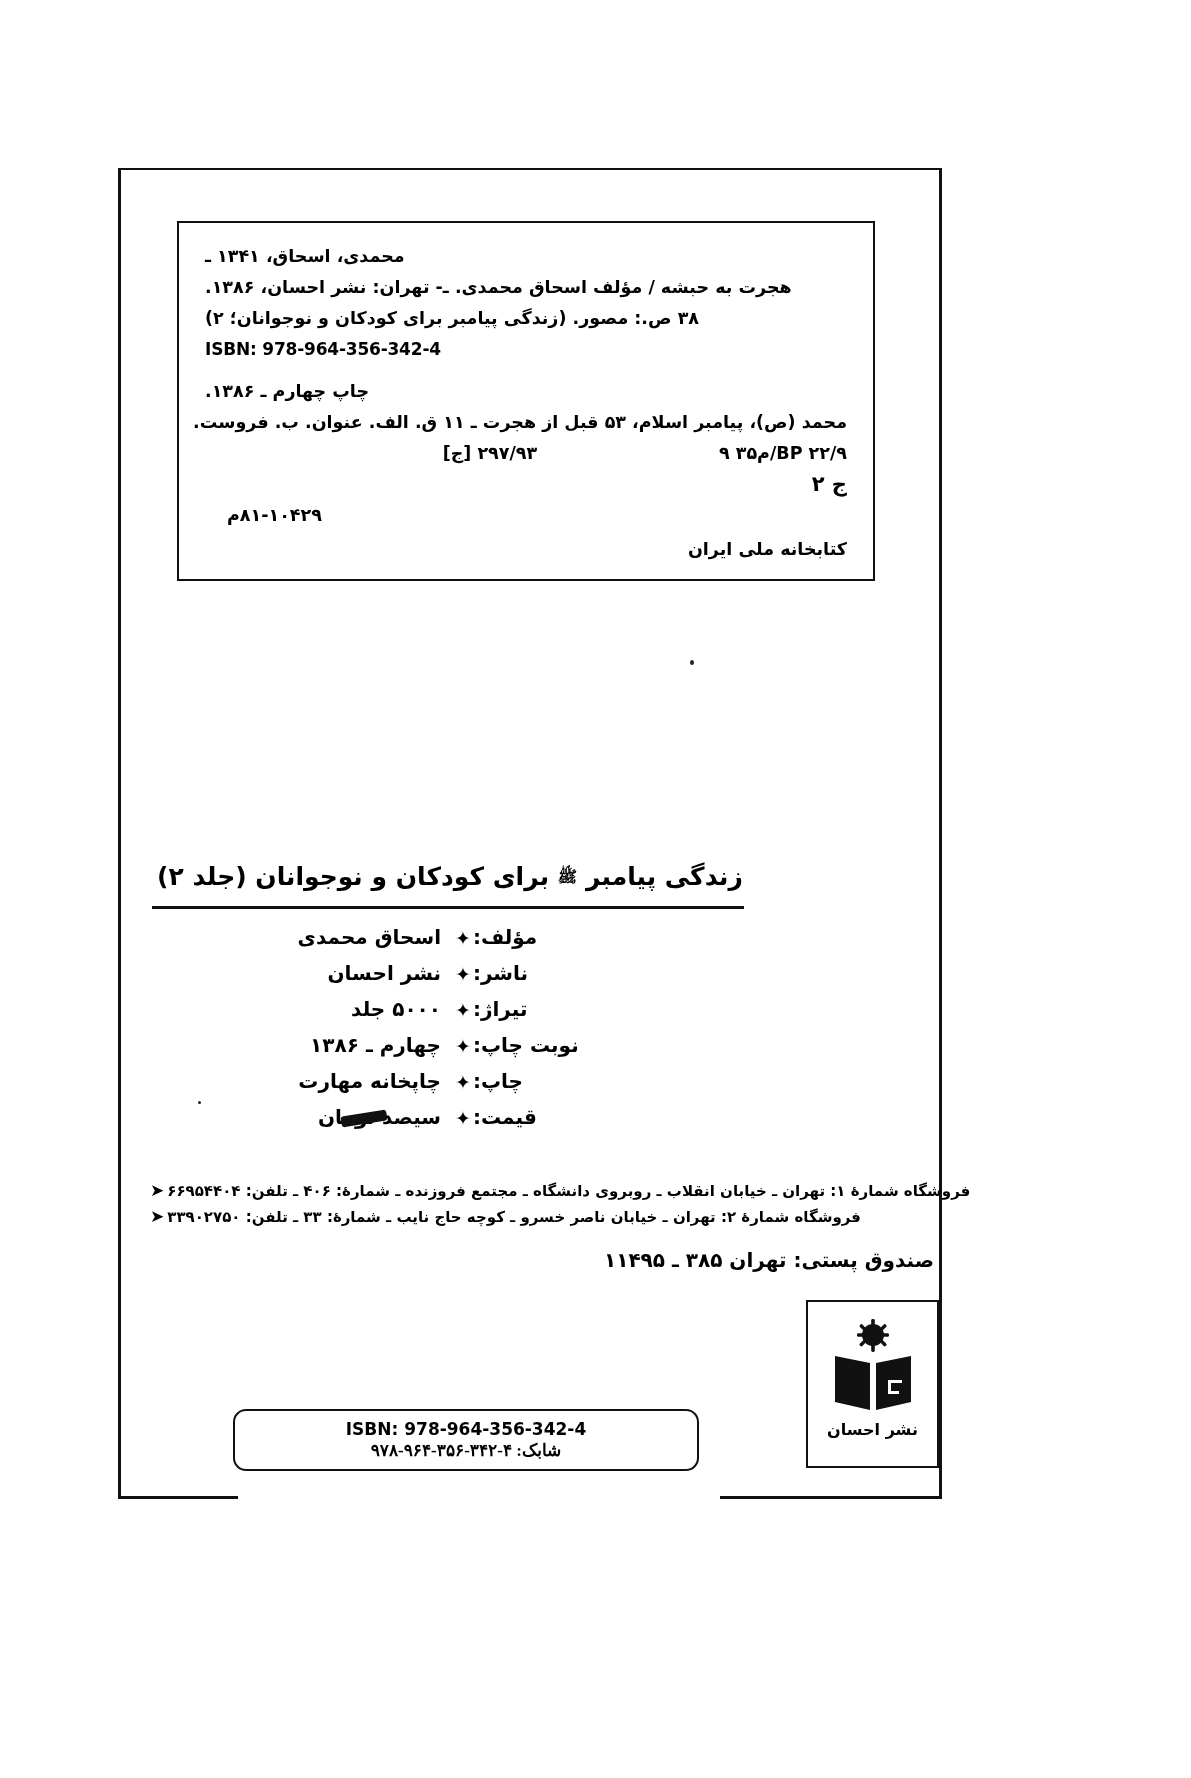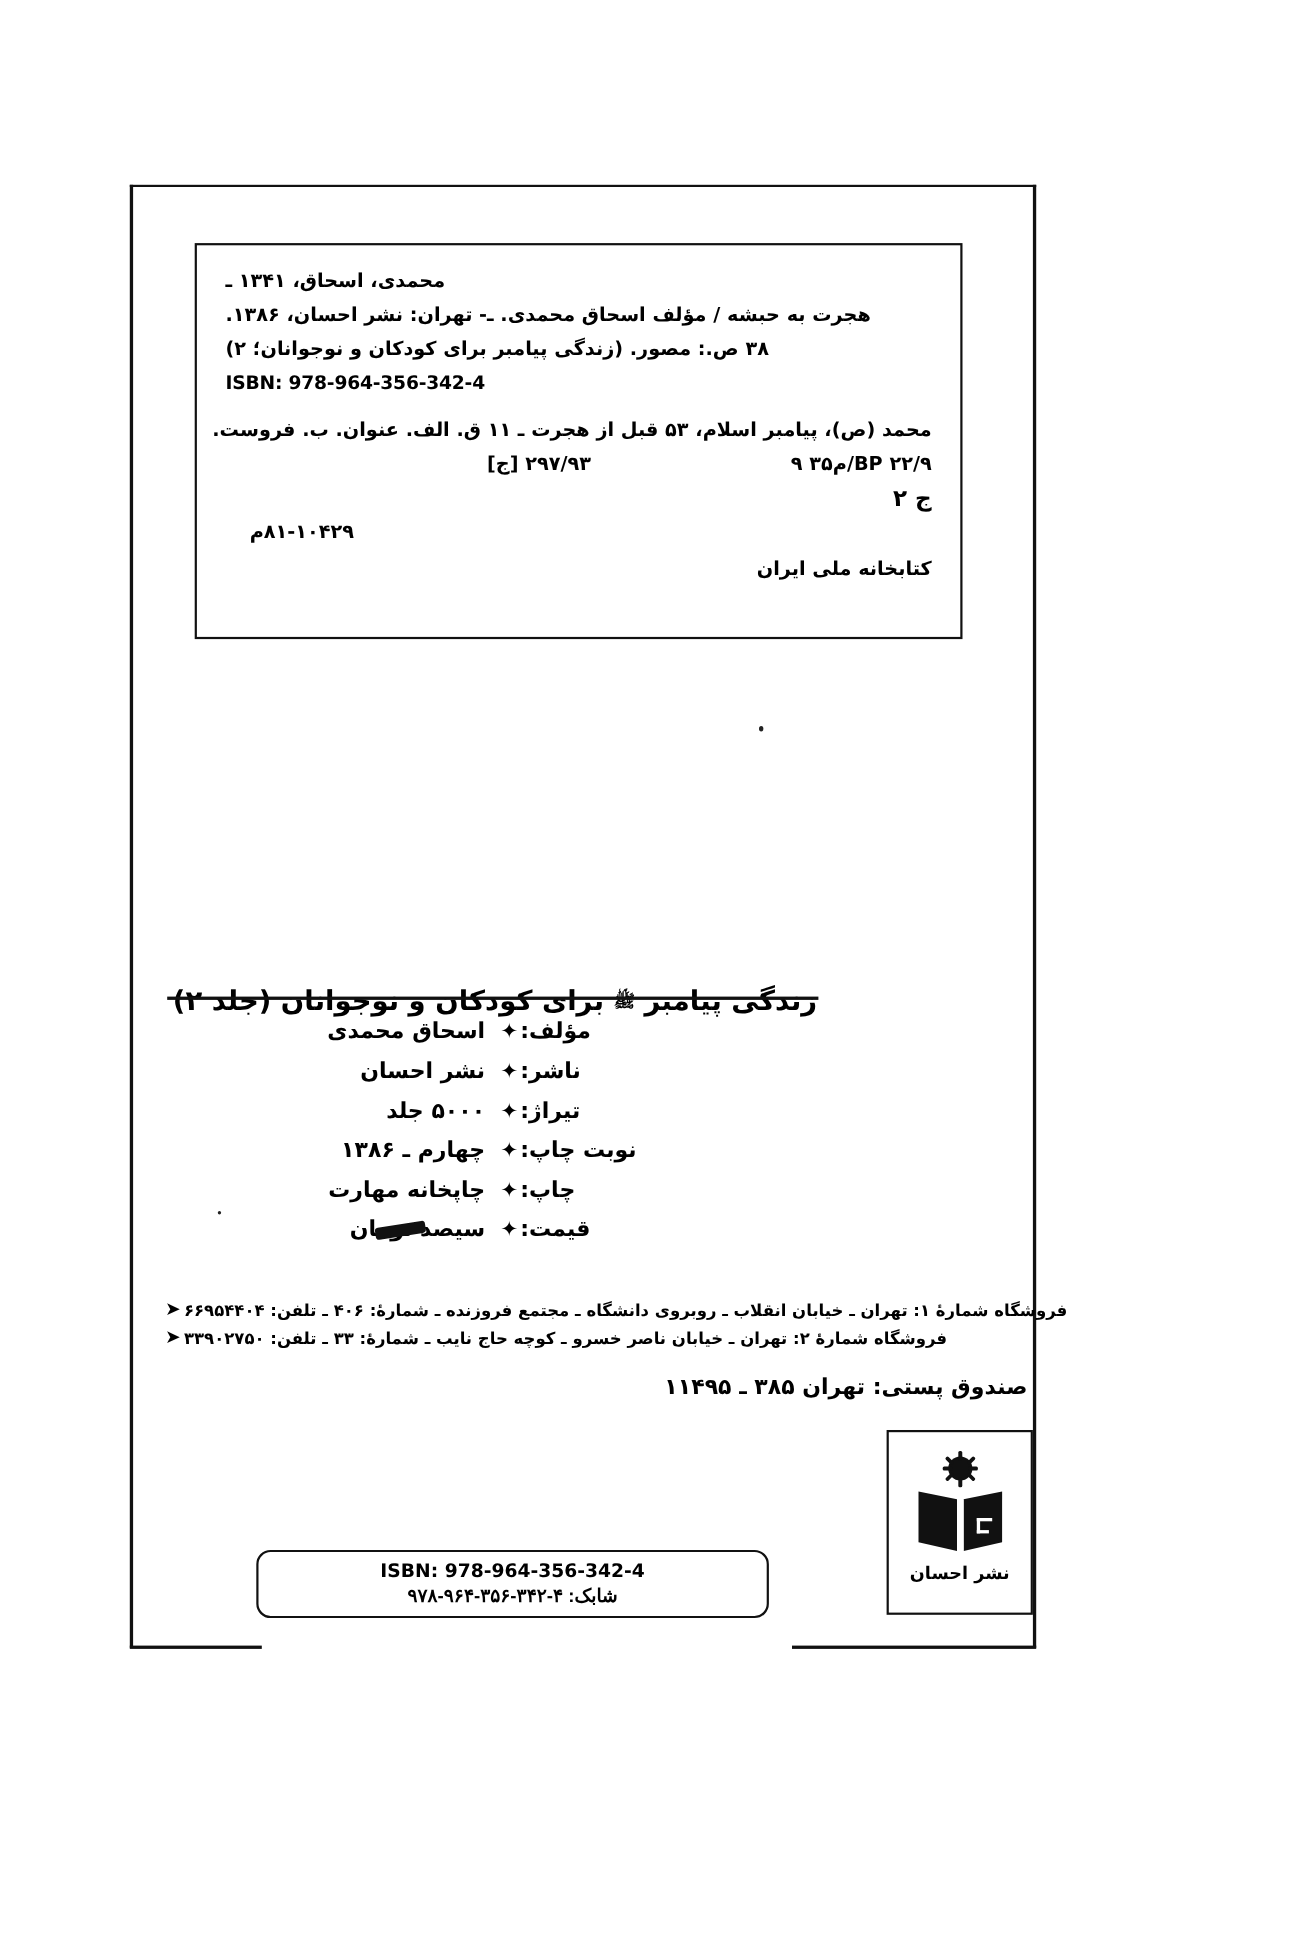--- a/index.html
+++ b/index.html
@@ -48,21 +48,21 @@
     display:flex;flex-direction:row;justify-content:space-between;align-items:flex-start;
     direction:rtl;font-weight:bold;font-size:17.5px;line-height:28px;margin-top:2px;
   }
   .cip-foot .lib{text-align:right;margin-top:34px;}
   .cip-foot .rec{text-align:left;direction:rtl;padding-left:22px;}
 
   
   #colophon-title{
     position:absolute;left:150px;top:862px;width:600px;
     direction:rtl;text-align:center;
-    font-weight:bold;font-size:25px;white-space:nowrap;margin-top:33px;
+    font-weight:bold;font-size:25px;white-space:nowrap;
   }
   #sallallahu{
     font-size:16px;display:inline-block;transform:translateY(-3px);
     letter-spacing:-1px;
   }
   #title-rule{
     position:absolute;left:152px;top:906px;width:592px;height:3px;background:#111;
   }
 
   
@@ -108,21 +108,21 @@
   #postbox .inner{display:inline-block;margin-right:6px;}
 
   
   #isbn-box{
     position:absolute;left:233px;top:1409px;width:466px;height:62px;
     border:2.5px solid #111;border-radius:13px;box-sizing:border-box;
     display:flex;flex-direction:column;align-items:center;justify-content:center;
     background:#fff;
   }
   #isbn-latin{font-family:"DejaVu Sans",sans-serif;font-weight:bold;font-size:17px;direction:ltr;}
-  #isbn-fa{font-family:Liberation Sans, sans-serif;font-weight:bold;font-size:17px;direction:rtl;margin-top:1px;}
+  #isbn-fa{font-family:Liberation Serif, serif;font-weight:bold;font-size:17px;direction:rtl;margin-top:1px;}
 
   
   #logo-box{
     position:absolute;left:806px;top:1300px;width:133px;height:168px;
     border:2.5px solid #111;box-sizing:border-box;background:#fff;
     display:flex;flex-direction:column;align-items:center;justify-content:flex-start;
     padding-top:16px;
   }
   #logo-mark{width:86px;height:96px;}
   #logo-caption{
@@ -140,20 +140,21 @@
 <div id="cip-box">
 
   <div class="cip-line">محمدی، اسحاق، ۱۳۴۱ ـ</div>
   <div class="cip-line">هجرت به حبشه / مؤلف اسحاق محمدی. ـ- تهران: نشر احسان، ۱۳۸۶.</div>
   <div class="cip-line">۳۸ ص.: مصور. (زندگی پیامبر برای کودکان و نوجوانان؛ ۲)</div>
 
   <div class="cip-line ltr">ISBN: 978-964-356-342-4</div>
 
   <div class="cip-gap"></div>
 
+  <div class="cip-line">چاپ چهارم ـ ۱۳۸۶.</div>
   <div class="cip-line">محمد (ص)، پیامبر اسلام، ۵۳ قبل از هجرت ـ ۱۱ ق. الف. عنوان. ب. فروست.</div>
 
   <div class="cip-split">
     <div class="col-a">BP ۲۲/۹/م۳۵ ۹</div>
     <div class="col-b">۲۹۷/۹۳ [ج]</div>
   </div>
 
   <div class="cip-tail">ج ۲</div>
 
   <div class="cip-foot">

